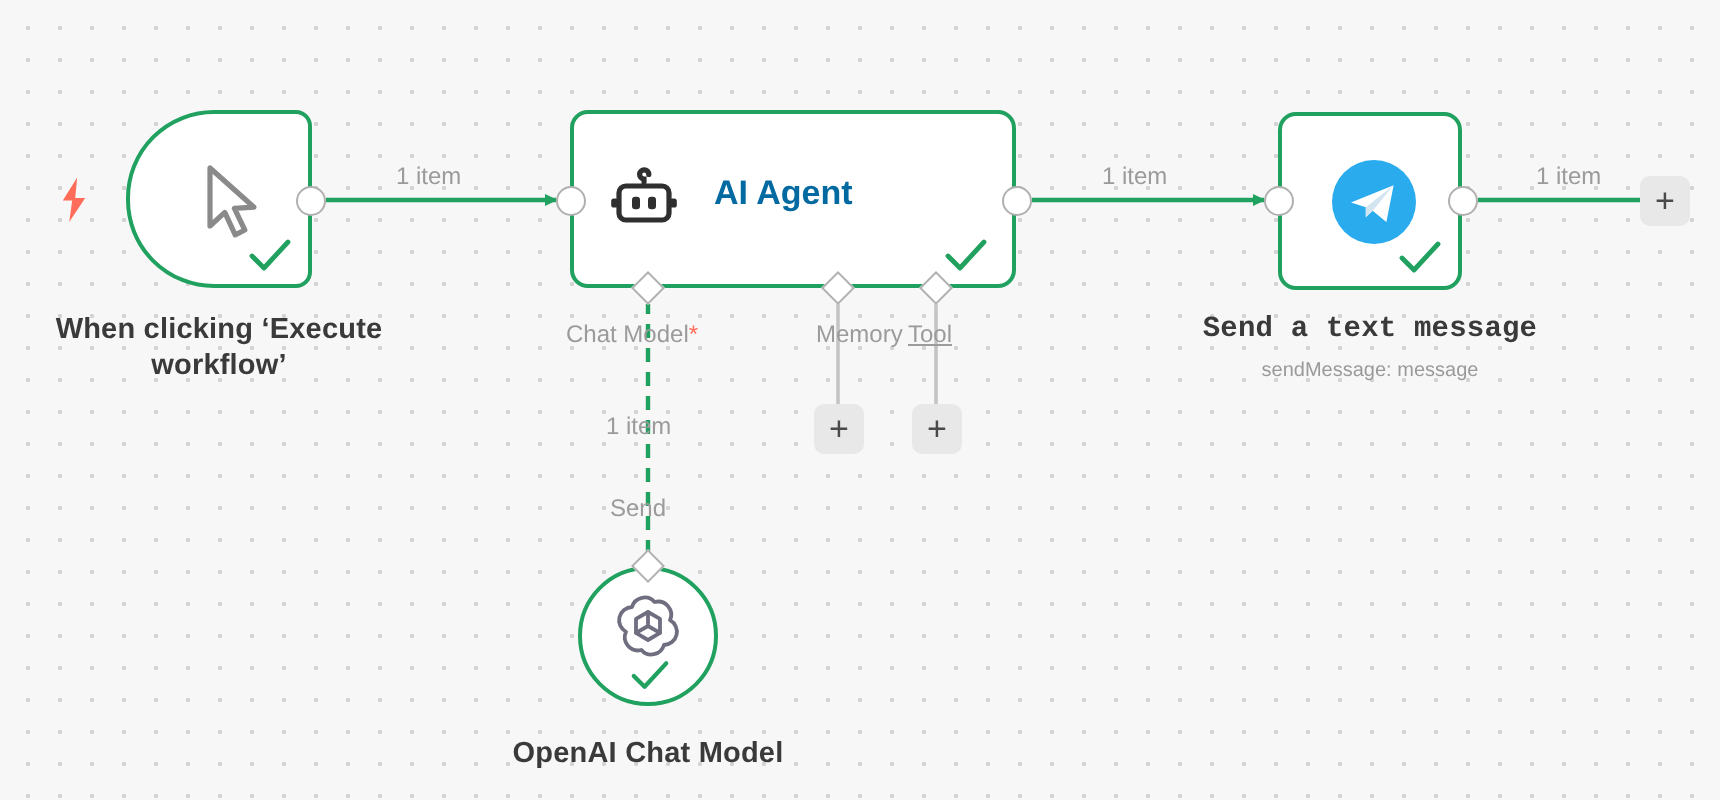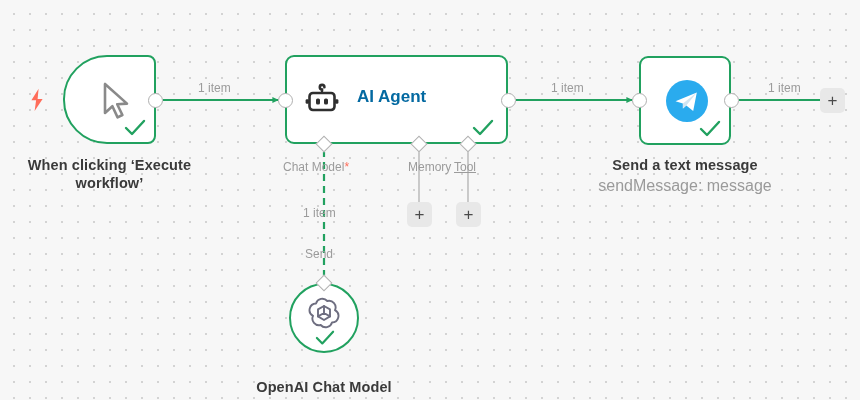--- a/index.html
+++ b/index.html
@@ -85,21 +85,21 @@
     text-align: center;
     font-size: 14.5px;
     font-weight: bold;
     color: #3a3a3a;
     line-height: 18px;
     letter-spacing: 0.1px;
   }
   .node-subtitle {
     position: absolute;
     text-align: center;
-    font-size: 16px;
+    font-size: 10px;
     color: #9a9a9a;
     line-height: 16px;
   }
 
   
   .endpoint {
     position: absolute;
     width: 15px;
     height: 15px;
     border-radius: 50%;
@@ -234,21 +234,21 @@
         <path d="M10.5,22.2 L31.8,13.6 L28.2,32.0 L21.3,26.4 L17.9,29.6 L17.9,24.6 Z" fill="#ffffff"></path>
         <path d="M17.9,24.6 L31.8,13.6 L21.3,26.4 L17.9,29.6 Z" fill="#d2e5f1"></path>
       </svg>
     </div>
     <svg class="check" style="right:8px; bottom:4px;" width="22" height="20" viewBox="0 0 22 20">
       <path d="M2,10 L8,16 L20,3" fill="none" stroke="#21a15f" stroke-width="2.4" stroke-linecap="round" stroke-linejoin="round"></path>
     </svg>
   </div>
   <div class="endpoint" style="left:632px; top:93px;"></div>
   <div class="endpoint" style="left:724px; top:93px;"></div>
-  <div class="node-title" style="left:595px; top:156px; width:180px;">Send a text message</div>
+  <div class="node-title" style="left:595px; top:156px; width:180px;font-family:Liberation Mono, monospace;">Send a text message</div>
   <div class="node-subtitle" style="left:595px; top:178px; width:180px;">sendMessage: message</div>
 
   <div class="plus-btn" style="left:820px; top:88px;">+</div>
 
   <div class="node" id="node-openai">
     <div class="node-icon" style="left:17px; top:12px; width:32px; height:32px;">
       <svg viewBox="0 0 32 32" width="32" height="32">
         <path d="M27.0,13.1 A6.6,6.6 0 0 0 19.3,4.0 A6.6,6.6 0 0 0 8.0,6.5
                  A6.6,6.6 0 0 0 5.0,18.9 A6.6,6.6 0 0 0 12.7,28.0
                  A6.6,6.6 0 0 0 24.0,25.5 A6.6,6.6 0 0 0 27.0,13.1 Z
@@ -256,20 +256,20 @@
                  L10.0,12.4 Z" fill="none" stroke="#6e6e80" stroke-width="1.9" stroke-linejoin="round"></path>
         <path d="M16.0,9.0 L16.0,16.0 L22.0,19.4 M16.0,16.0 L10.0,19.4" fill="none" stroke="#6e6e80" stroke-width="1.9" stroke-linejoin="round" stroke-linecap="round"></path>
       </svg>
     </div>
     <svg class="check" style="left:23px; bottom:4px;" width="22" height="18" viewBox="0 0 22 20">
       <path d="M2,10 L8,16 L20,3" fill="none" stroke="#21a15f" stroke-width="2.4" stroke-linecap="round" stroke-linejoin="round"></path>
     </svg>
   </div>
   <div class="diamond" style="left:318px; top:277px;"></div>
   <div class="edge-label" style="left:305px; top:247px;">Send</div>
-  <div class="node-title" style="left:234px; top:378px; width:180px;">OpenAI Chat Model</div>
+  <div class="node-title" style="left:234px; top:368px; width:180px;">OpenAI Chat Model</div>
 
   <div class="edge-label" style="left:198px; top:81px;">1 item</div>
   <div class="edge-label" style="left:551px; top:81px;">1 item</div>
   <div class="edge-label" style="left:768px; top:81px;">1 item</div>
   <div class="edge-label" style="left:303px; top:206px;">1 item</div>
 
 </div>
 
 </body></html>

